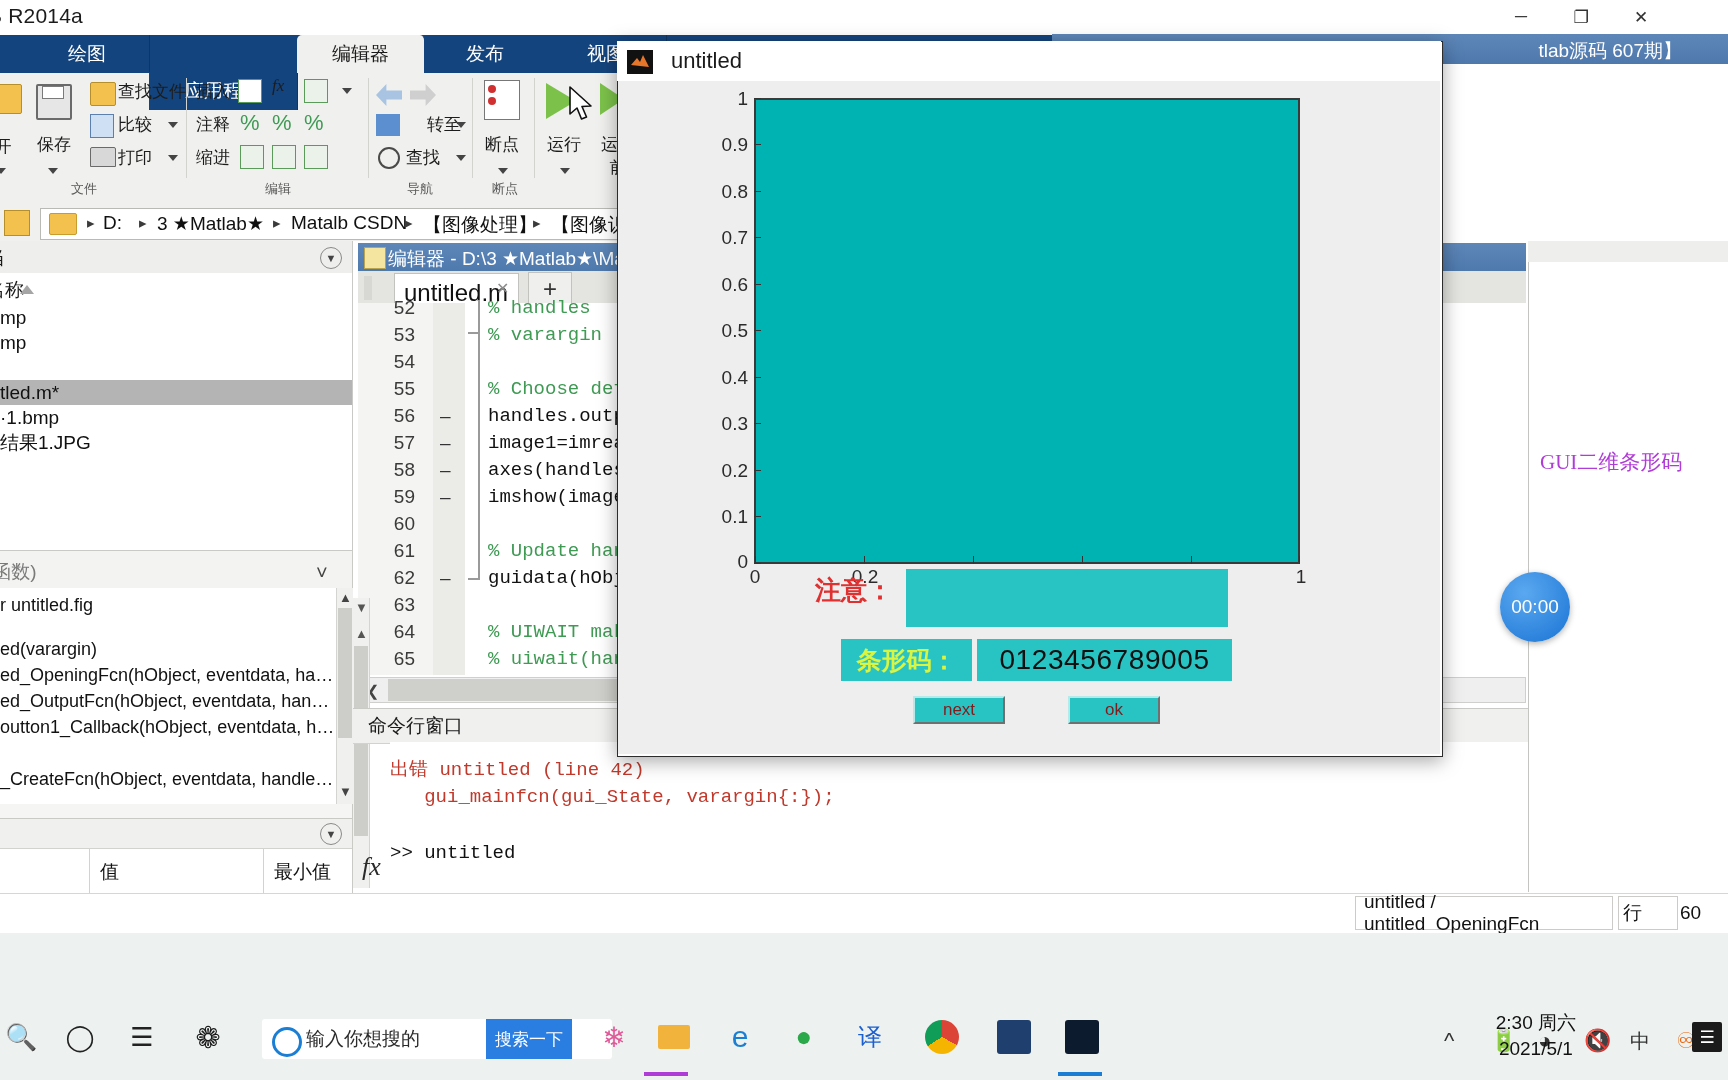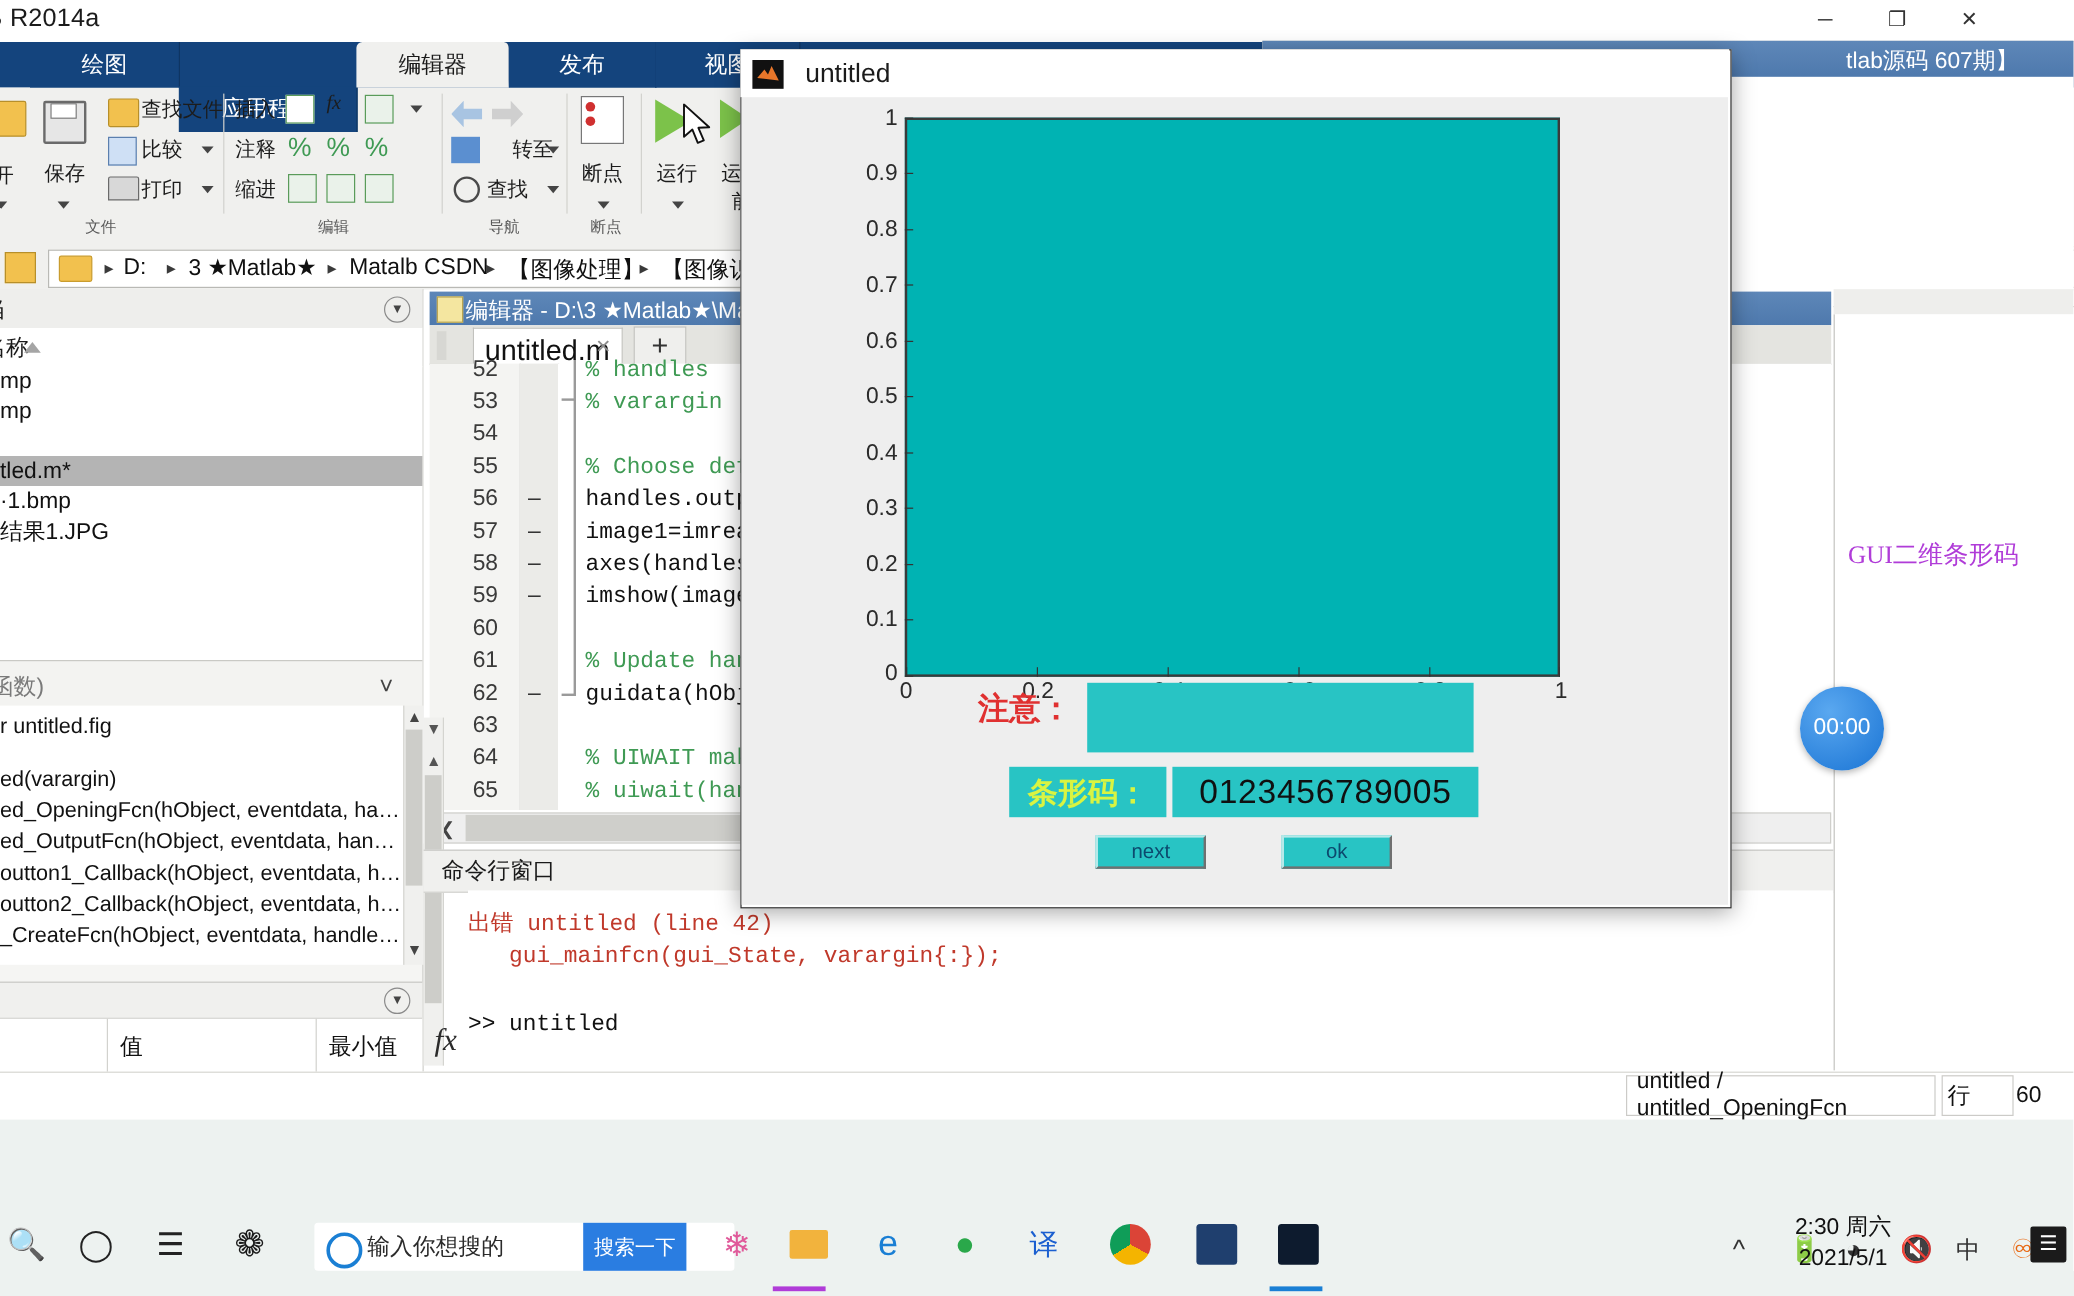--- a/index.html
+++ b/index.html
@@ -174,21 +174,21 @@
             font-family:"Liberation Serif","DejaVu Serif",serif;}
   #bc-value-box{left:977px;top:639px;width:255px;height:42px;background:#28c4c4;
                 display:flex;align-items:center;justify-content:center;}
   #bc-value{font-size:28px;color:#101010;letter-spacing:.6px;}
 
   
   .figbtn{position:absolute;height:28px;background:#28c4c4;
           border-top:2px solid #b6e9e9;border-left:2px solid #b6e9e9;
           border-right:2px solid #707070;border-bottom:2px solid #707070;
           display:flex;align-items:center;justify-content:center;
-          font-size:17px;color:#0c4a6e;box-sizing:border-box;}
+          font-size:17px;color:#7f1d1d;box-sizing:border-box;}
   #btn-next{left:913px;top:696px;width:92px;}
   #btn-ok{left:1068px;top:696px;width:92px;}
 
   
   #cursor{left:568px;top:86px;}
 </style>
 </head>
 <body>
 
 <div class="abs" id="win-titlebar">
@@ -323,21 +323,20 @@
   <div class="abs" style="left:-14px;top:8px;font-size:19px;color:#7a7a7a;">(函数)</div>
   <div class="abs" style="left:316px;top:10px;font-size:20px;color:#444;">˅</div>
 </div>
 <div class="abs" id="fn-list">
   <div class="fn-row" style="top:4px;">r untitled.fig</div>
   <div class="fn-row" style="top:30px;"></div>
   <div class="fn-row" style="top:48px;">ed(varargin)</div>
   <div class="fn-row" style="top:74px;">ed_OpeningFcn(hObject, eventdata, ha…</div>
   <div class="fn-row" style="top:100px;">ed_OutputFcn(hObject, eventdata, han…</div>
   <div class="fn-row" style="top:126px;">outton1_Callback(hObject, eventdata, h…</div>
-  <div class="fn-row" style="top:152px;">outton2_Callback(hObject, eventdata, h…</div>
   <div class="fn-row" style="top:178px;">_CreateFcn(hObject, eventdata, handle…</div>
 </div>
 <div class="abs" style="left:336px;top:588px;width:16px;height:216px;background:#f0f0ee;border-left:1px solid #d4d4d0;">
   <div class="abs" style="left:2px;top:2px;font-size:13px;color:#444;">▲</div>
   <div class="abs" style="left:1px;top:20px;width:14px;height:130px;background:#cdcdc9;"></div>
   <div class="abs" style="left:2px;top:196px;font-size:13px;color:#444;">▼</div>
 </div>
 
 <div class="abs" id="ws-hdr">
   <div class="abs" style="left:320px;top:4px;width:20px;height:20px;border:1px solid #8a8a8a;border-radius:50%;display:flex;align-items:center;justify-content:center;font-size:11px;color:#444;">▼</div>

